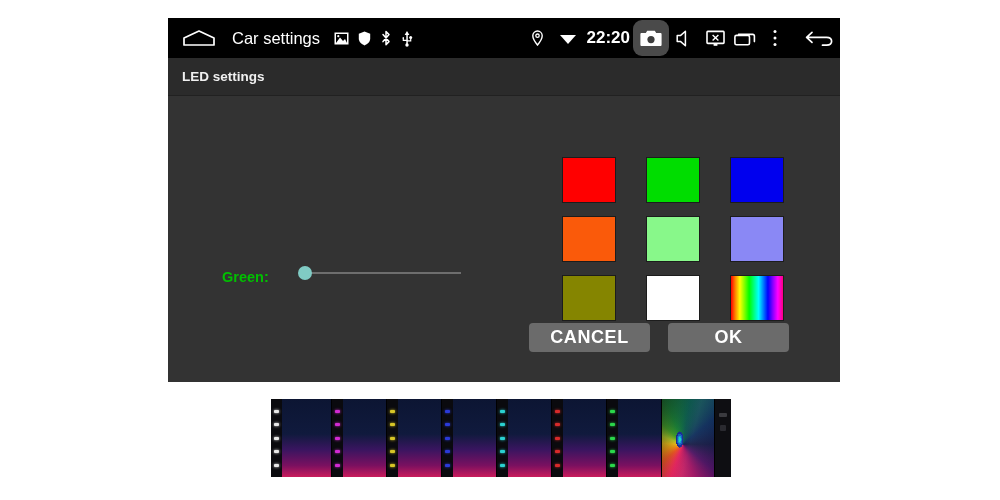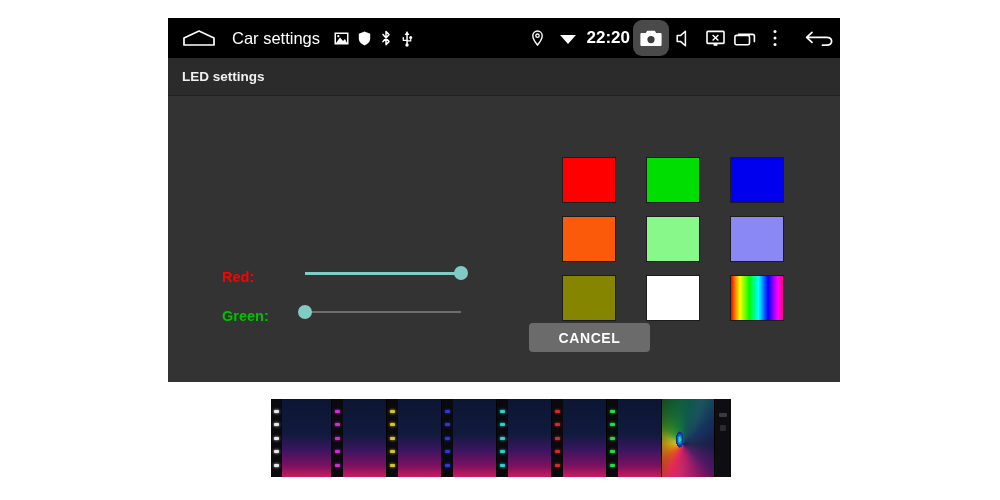--- a/index.html
+++ b/index.html
@@ -236,21 +236,21 @@
     display: flex;
     gap: 18px;
   }
   .btn {
     width: 121px;
     height: 29px;
     background: #6b6b6b;
     border: none;
     border-radius: 4px;
     color: #ffffff;
-    font-size: 14px;
+    font-size: 18px;
     font-weight: bold;
     letter-spacing: 0.6px;
     font-family: "Liberation Sans", sans-serif;
     cursor: pointer;
   }
 
   
   .strip {
     position: absolute;
     left: 271px;
@@ -487,28 +487,20 @@
 
     <div class="subheader">
       <span class="subheader-title">LED settings</span>
     </div>
 
     <div class="body">
 
 
       <div class="sliders" id="sliders">
           <div class="slider-row">
-            <span class="slider-label" style="color: rgb(255, 0, 0);">Red:</span>
-            <div class="slider-track-wrap">
-              <div class="track-bg" style="background: rgb(110, 110, 110);"></div>
-              <div class="track-fill" style="width: 156px; background: rgb(128, 203, 196);"></div>
-              <div class="thumb" style="left: 156px; background: rgb(128, 203, 196);"></div>
-            </div>
-          </div>
-          <div class="slider-row">
             <span class="slider-label" style="color: rgb(0, 192, 0);">Green:</span>
             <div class="slider-track-wrap">
               <div class="track-bg" style="background: rgb(110, 110, 110);"></div>
               <div class="thumb" style="left: 0px; background: rgb(128, 203, 196);"></div>
             </div>
           </div>
         </div>
 
       <div class="swatch-grid" id="swatch-grid">
           <div class="swatch" style="background: rgb(255, 0, 0);"></div>
@@ -517,20 +509,21 @@
           <div class="swatch" style="background: rgb(250, 90, 10);"></div>
           <div class="swatch" style="background: rgb(136, 248, 138);"></div>
           <div class="swatch" style="background: rgb(138, 136, 245);"></div>
           <div class="swatch" style="background: rgb(133, 133, 0);"></div>
           <div class="swatch" style="background: rgb(255, 255, 255);"></div>
           <div class="swatch sw-rainbow"></div>
         </div>
 
       <div class="buttons">
         <button class="btn">CANCEL</button>
+        <button class="btn">OK</button>
       </div>
     </div>
   </div>
 
   <div class="strip">
     <div id="strip-panels" style="display:flex;flex:none;">
         <div class="panel" style="width: 60px;">
           <div class="btncol">
             <i style="background: rgb(232, 232, 232); box-shadow: rgb(232, 232, 232) 0px 0px 3px;"></i>
             <i style="background: rgb(232, 232, 232); box-shadow: rgb(232, 232, 232) 0px 0px 3px;"></i>

